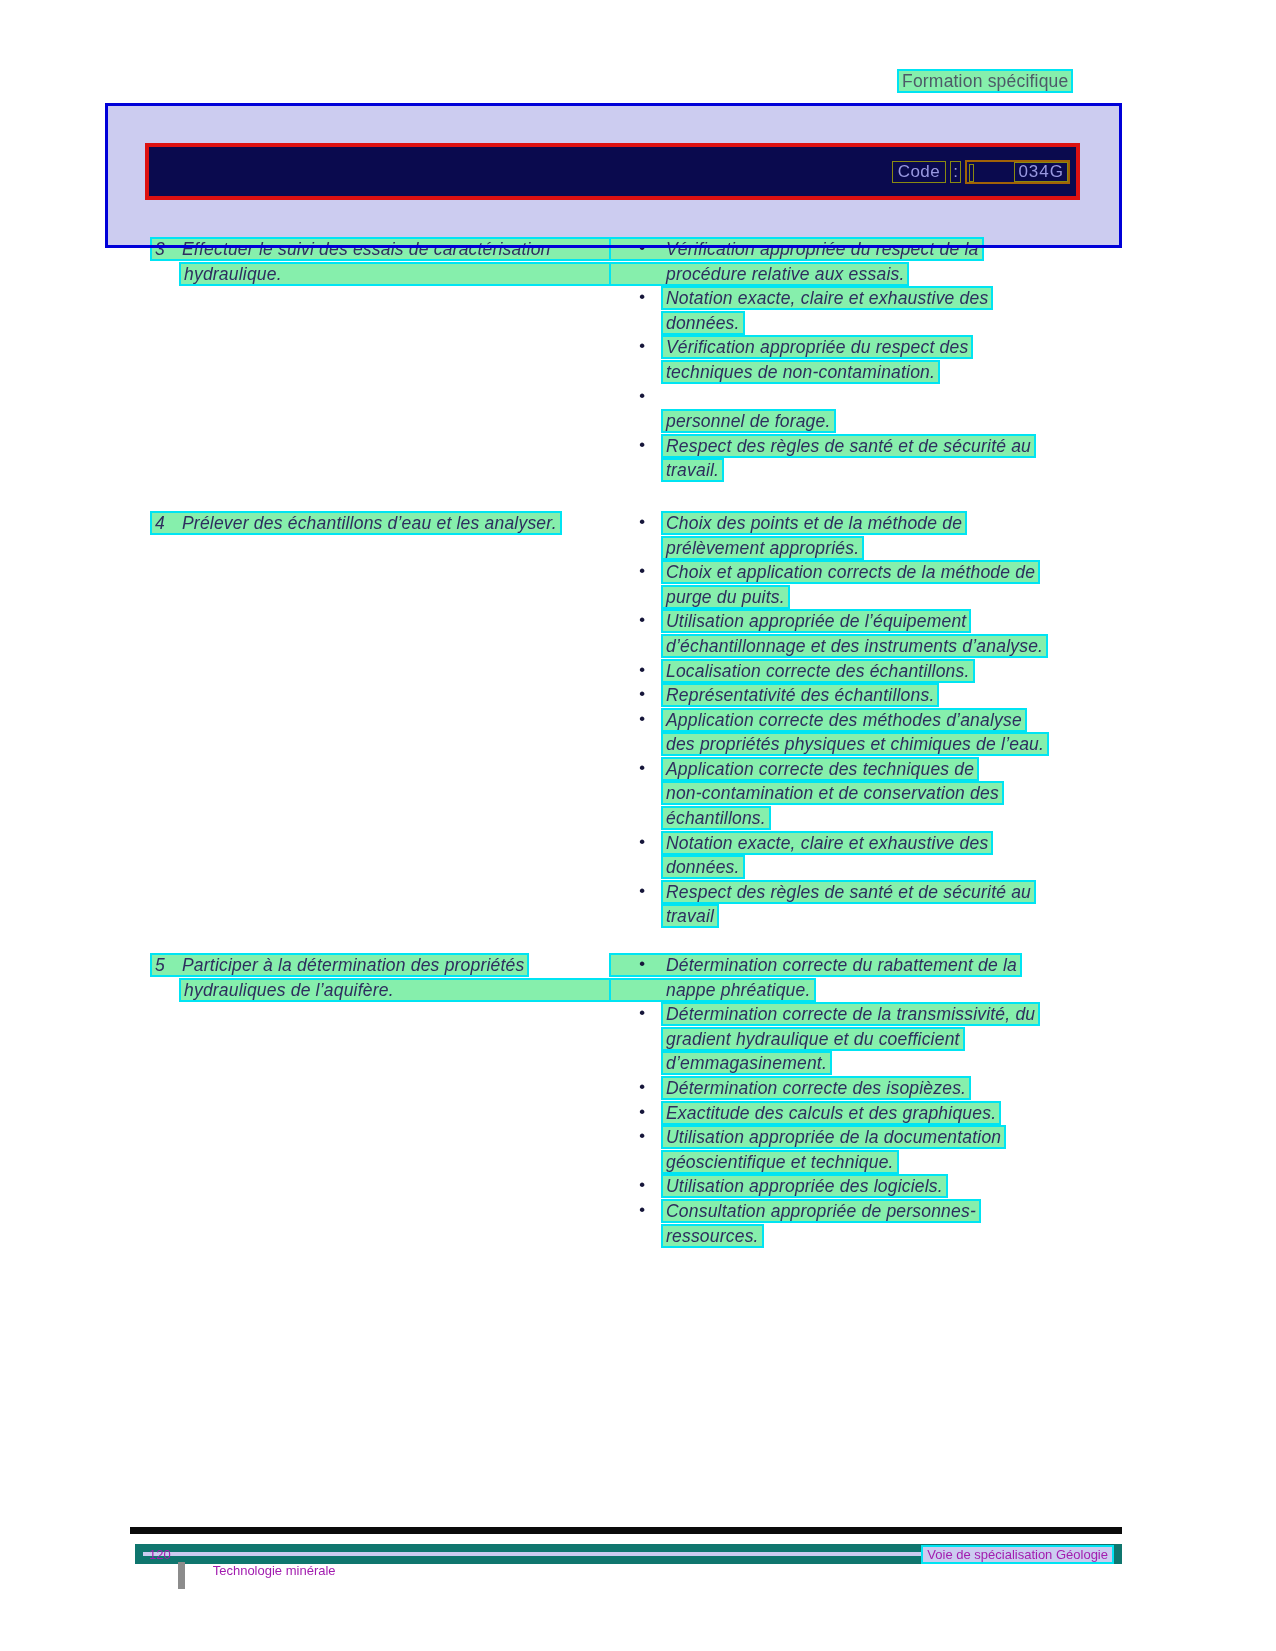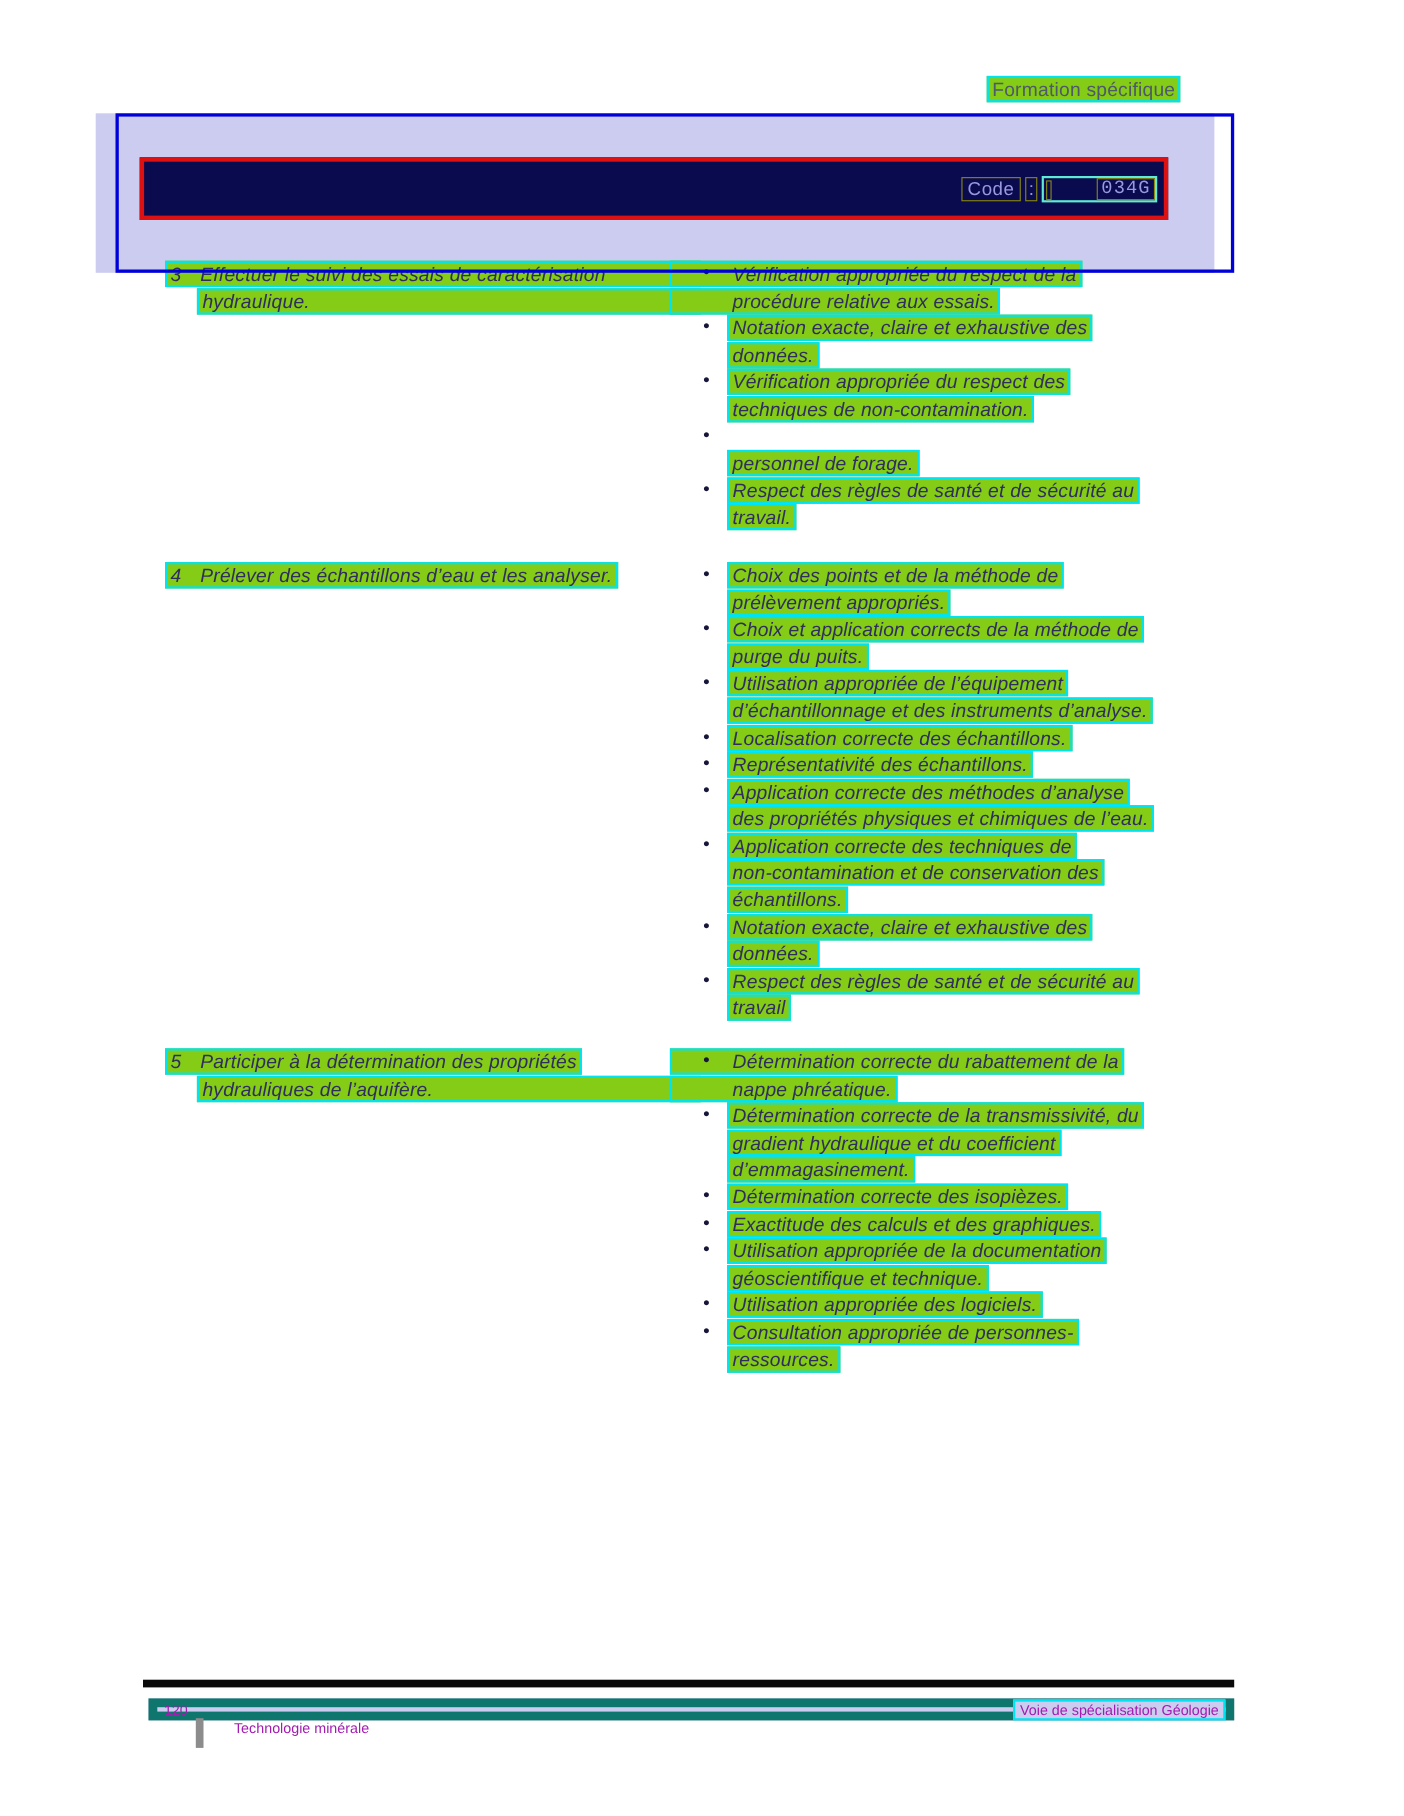--- a/index.html
+++ b/index.html
@@ -2,42 +2,42 @@
 <html><head>
 <meta charset="utf-8">
 <style>
   html,body{margin:0;padding:0;background:#ffffff;}
   .page{
     position:relative;width:1276px;height:1651px;background:#ffffff;
     font-family:"Liberation Sans",sans-serif;color:#2e2e5e;overflow:hidden;
   }
   
   .hl{
-    background:#84cc16;border:2px solid #00e4f2;
+    background:#86efac;border:2px solid #00e4f2;
     display:inline-block;font-size:17.5px;line-height:20px;
     padding:0 3px;letter-spacing:0.2px;vertical-align:top;
     box-sizing:border-box;white-space:nowrap;
   }
   
   .header-label{position:absolute;left:897px;top:69px;z-index:3;color:#4d5a68;}
   
-  .outer-box{position:absolute;left:87px;top:103px;width:1017px;height:145px;background:#ccccf0;z-index:0;}
+  .outer-box{position:absolute;left:105px;top:103px;width:1017px;height:145px;background:#ccccf0;z-index:0;}
   .outer-box-border{position:absolute;left:105px;top:103px;width:1017px;height:145px;border:3px solid #0000d8;box-sizing:border-box;background:transparent;z-index:6;pointer-events:none;}
   .navy-bar{
     position:absolute;left:40px;top:40px;width:935px;height:57px;
     background:#0a0a4e;border:4px solid #dd1111;box-sizing:border-box;
     display:flex;align-items:center;justify-content:flex-end;
     padding-right:6px;gap:4px;
   }
   .code-label{border:1px solid #8a8a10;color:#9898e0;background:transparent;
     font-size:17px;line-height:20px;padding:0 5px;letter-spacing:0.5px;}
   .code-colon{border:1px solid #8a8a10;color:#9898e0;font-size:17px;line-height:20px;padding:0 2px;}
   .code-box{
-    border:2px solid #5eead4;width:105px;height:24px;box-sizing:border-box;
-    display:flex;align-items:center;justify-content:flex-end;position:relative;font-family:Liberation Mono, monospace;
+    border:2px solid #a16207;width:105px;height:24px;box-sizing:border-box;
+    display:flex;align-items:center;justify-content:flex-end;position:relative;
   }
   .code-tick{position:absolute;left:2px;top:2px;width:3px;height:16px;border:1px solid #8a8a10;}
   .code-value{border:1px solid #8a8a10;color:#9898e0;font-size:17px;line-height:18px;padding:0 3px;letter-spacing:1px;}
   
   .course-table{position:absolute;left:150px;top:237px;width:905px;z-index:2;}
   .row{display:flex;font-style:italic;}
   .row.gap-a{margin-bottom:28px;}
   .row.gap-b{margin-bottom:24px;}
   .cell-left{width:459px;flex:none;}
   .cell-right{flex:1;min-width:0;}

